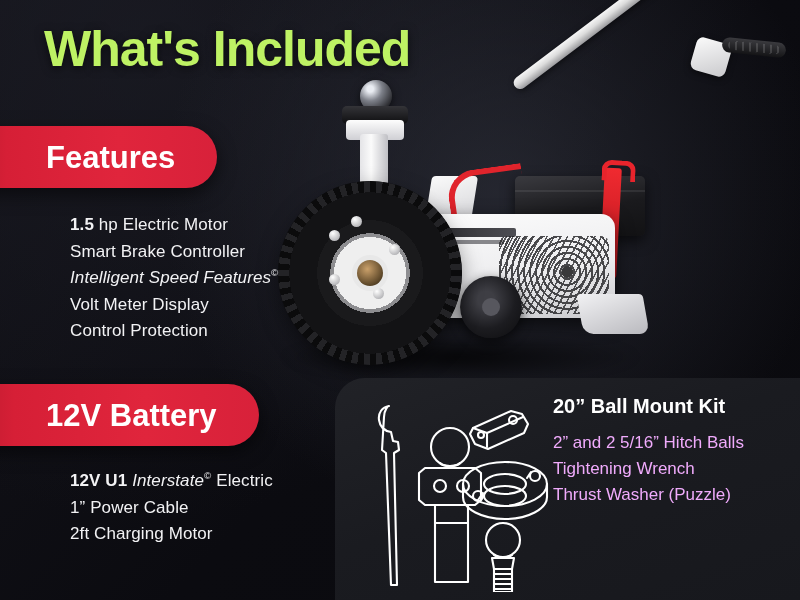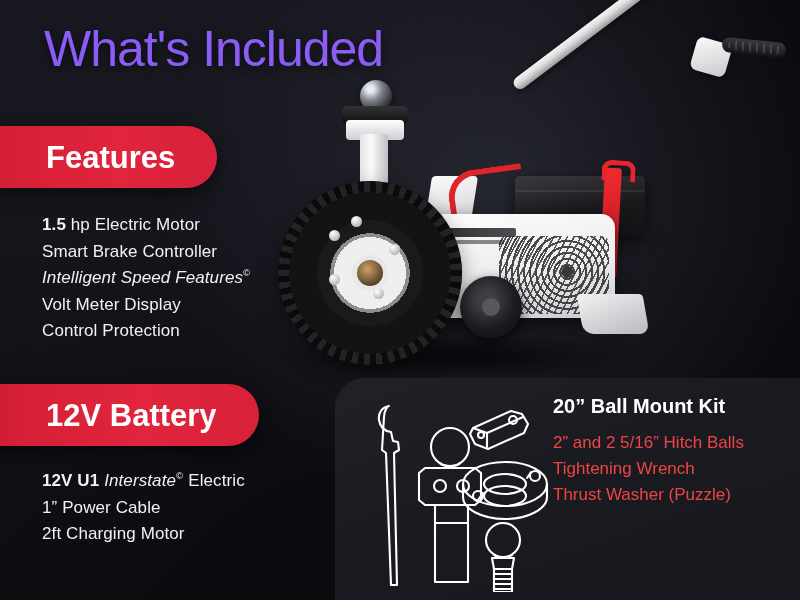--- a/index.html
+++ b/index.html
@@ -17,22 +17,22 @@
     position:absolute;inset:0;
     background:
       radial-gradient(circle at 62% 32%, rgba(44,46,56,.75) 0%, rgba(16,16,22,0) 52%),
       radial-gradient(circle at 18% 8%, rgba(30,31,40,.55) 0%, rgba(12,12,17,0) 55%),
       linear-gradient(135deg,#14141b 0%,#0b0b10 55%,#0a0a0e 100%);
   }
 
   
   .page-title{
     position:absolute;left:44px;top:24px;
-    font-size:50px;font-weight:normal;letter-spacing:-1px;
-    color:#8b5cf6;line-height:1;
+    font-size:50px;font-weight:bold;letter-spacing:-1px;
+    color:#bef264;line-height:1;
     text-shadow:0 2px 10px rgba(0,0,0,.6);
   }
 
   
   .pill{
     position:absolute;left:-40px;
     display:flex;align-items:center;
     background:linear-gradient(90deg,#b71b2d 0%,#d61f36 18%,#e0253c 62%,#d8213a 100%);
     border-radius:0 60px 60px 0;
     box-shadow:0 6px 18px rgba(0,0,0,.55);
@@ -47,20 +47,21 @@
   #pill-battery{top:384px;height:62px;}
   #pill-battery span{font-size:31px;}
 
   
   .spec-list{position:absolute;left:42px;}
   .spec-list li{
     list-style:none;
     font-size:17px;line-height:26.5px;
     color:#f2f2f4;white-space:nowrap;
     letter-spacing:.1px;
+    margin-left:28px;
   }
   .spec-list{margin:0;padding:0;}
   #features-list{top:212px;}
   #battery-list{top:468px;}
   .b{font-weight:bold;}
   .it{font-style:italic;}
   sup{font-size:.58em;vertical-align:super;line-height:0;}
 
   
   .panel{
@@ -71,21 +72,21 @@
 
   
   .kit-text{position:absolute;left:553px;top:396px;}
   .kit-heading{
     font-size:20px;font-weight:bold;color:#fff;line-height:1;
     margin-bottom:14px;white-space:nowrap;
   }
   .kit-list{margin:0;padding:0;}
   .kit-list li{
     list-style:none;font-size:17px;line-height:26px;
-    color:#ef4444;white-space:nowrap;
+    color:#f0abfc;white-space:nowrap;
   }
 
   
   .kit-icons{position:absolute;left:355px;top:392px;width:195px;height:200px;}
   .kit-icons svg{display:block;}
 
   
   .product{position:absolute;left:250px;top:18px;width:560px;height:360px;}
 
   .handle-bar{

